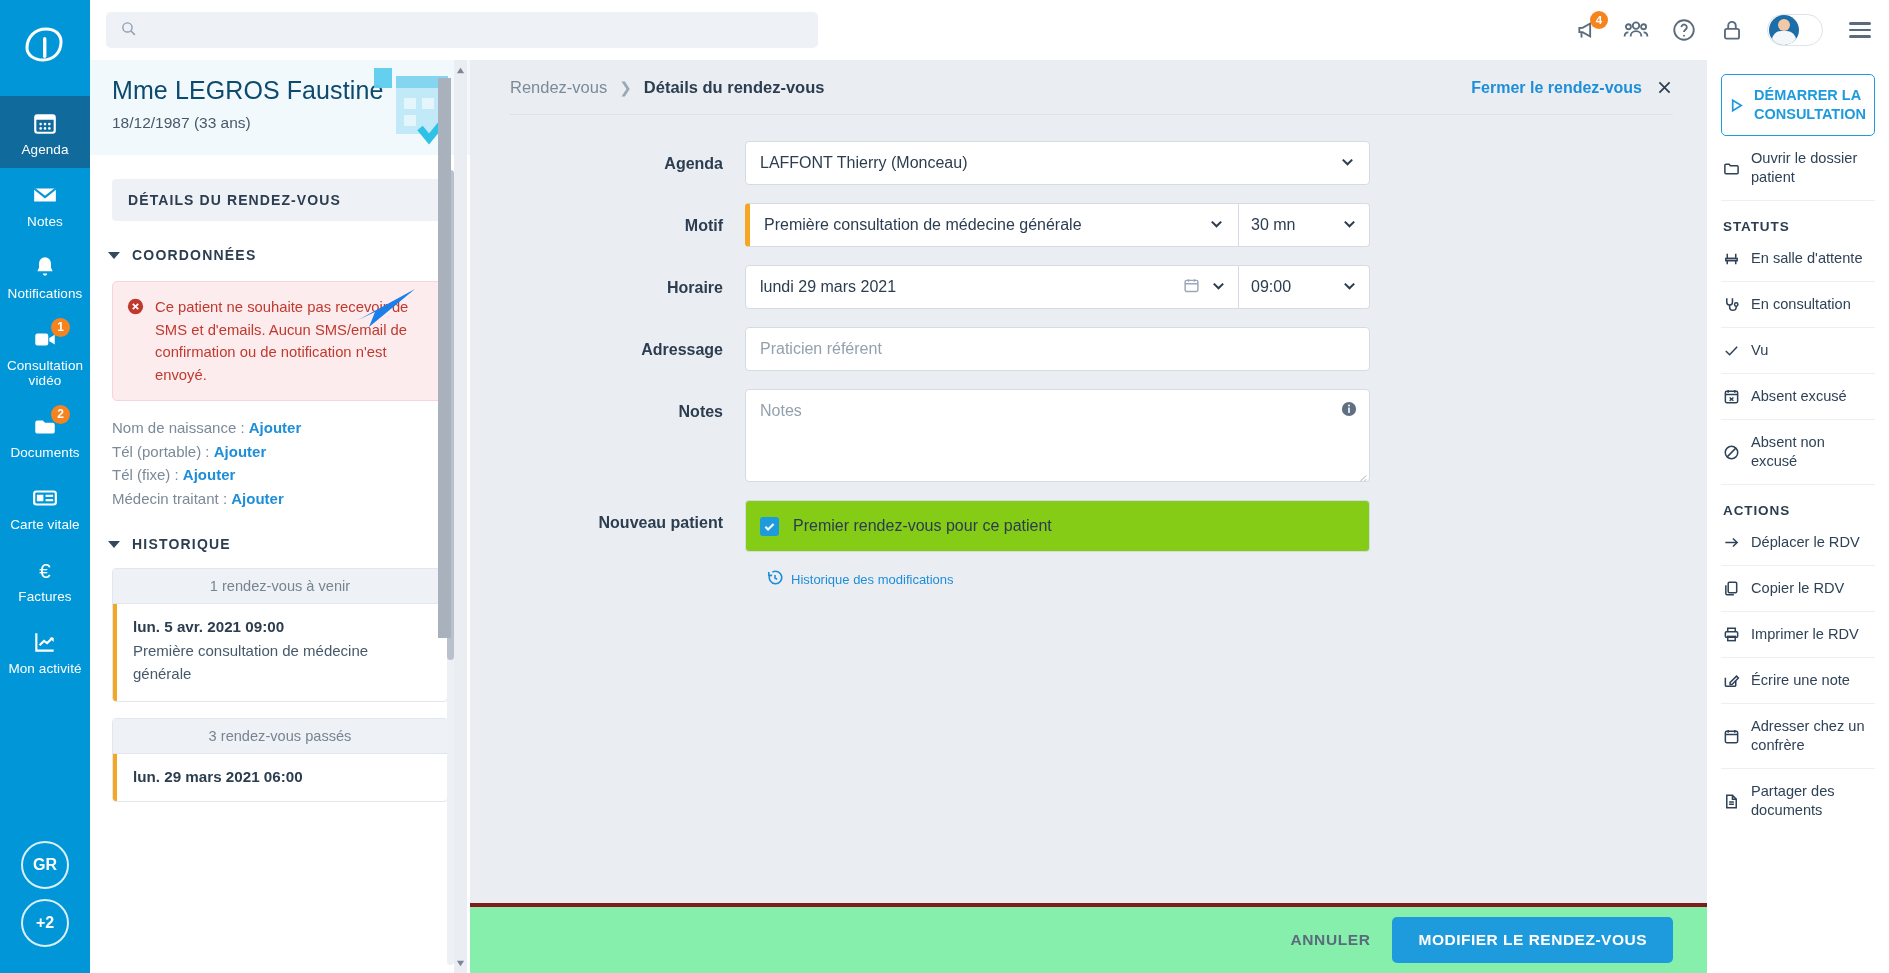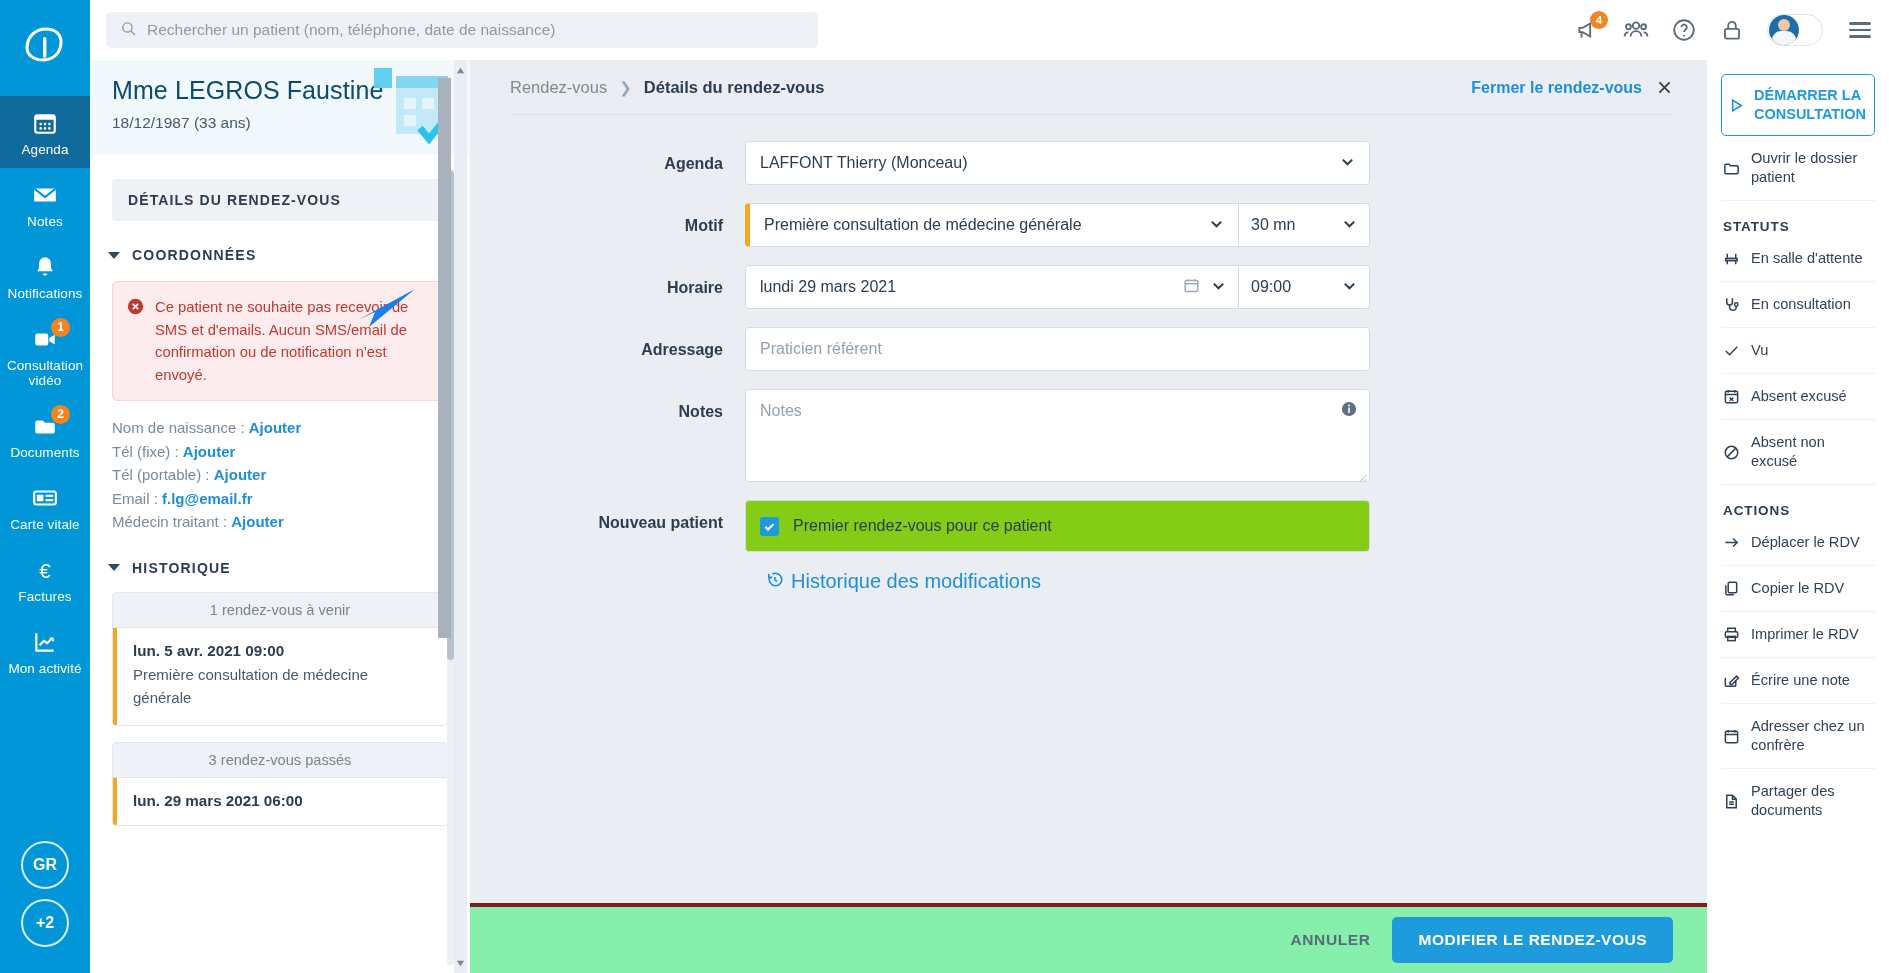--- a/index.html
+++ b/index.html
@@ -200,21 +200,21 @@
     border-radius: 4px; display: flex; align-items: center; padding: 0 14px; cursor: pointer;
   }
   .cbx {
     width: 19px; height: 19px; background: #1e9bdd; border-radius: 3px;
     display: flex; align-items: center; justify-content: center; margin-right: 14px; flex: 0 0 19px;
   }
   .cbx svg { width: 13px; height: 13px; stroke: #fff; stroke-width: 2.6; fill: none; }
   .cbx-label { font-size: 16px; color: #2b3d4f; }
   .histlink { display: flex; align-items: center; gap: 8px; margin: 4px 0 0 257px; cursor: pointer; }
   .histlink svg { width: 16px; height: 16px; fill: none; stroke: #1e8ed8; stroke-width: 1.8; }
-  .histlink span { font-size: 20px; color: #1e8ed8; }
+  .histlink span { font-size: 13px; color: #1e8ed8; }
 
   .modal-footer {
     height: 70px; background: #86efac; border-top: 4px solid #7f1d1d;
     display: flex; align-items: center; justify-content: flex-end;
     padding: 0 34px 0 0; gap: 22px; margin-top: auto;
   }
   .btn-ghost { font-size: 15.5px; font-weight: bold; color: #5a6b7b; letter-spacing: .6px; cursor: pointer; background: none; border: 0; font-family: inherit; }
   .btn-primary {
     background: #1e9bdd; color: #fff; border: 0; border-radius: 5px;
     padding: 0 26px; height: 46px; font-size: 15.5px; font-weight: bold;
@@ -353,21 +353,20 @@
   </nav>
 
   <header class="topbar">
     <div class="search">
       <span>
         <svg viewBox="0 0 24 24">
             <circle cx="10.5" cy="10.5" r="6.5"></circle>
             <path d="M15.5 15.5L21 21"></path>
           </svg>
       </span>
-      <input type="text" placeholder="Rechercher un patient (nom, téléphone, date de naissance)" style="">
     </div>
 
     <div class="top-actions">
       <div class="top-icon">
         <svg viewBox="0 0 24 24">
             <path d="M4 10v4h3l7 4V6l-7 4H4z"></path>
             <path d="M6 14v5"></path>
           </svg>
         <span class="top-badge">4</span>
       </div>
@@ -440,30 +439,26 @@
         </span>
         <span class="alert-text">Ce patient ne souhaite pas recevoir de SMS et d'emails. Aucun SMS/email de confirmation ou de notification n'est envoyé.</span>
       </div>
 
       <div class="kv">
         <div class="kv-row">
           <span>Nom de naissance :</span>
           <a>Ajouter</a>
         </div>
         <div class="kv-row">
+          <span>Tél (portable) :</span>
+          <a>Ajouter</a>
+        </div>
+        <div class="kv-row">
           <span>Tél (fixe) :</span>
           <a>Ajouter</a>
-        </div>
-        <div class="kv-row">
-          <span>Tél (portable) :</span>
-          <a>Ajouter</a>
-        </div>
-        <div class="kv-row">
-          <span>Email :</span>
-          <a>f.lg@email.fr</a>
         </div>
         <div class="kv-row">
           <span>Médecin traitant :</span>
           <a>Ajouter</a>
         </div>
       </div>
 
       <div class="accordion">
         <span class="caret"></span>
         <span>HISTORIQUE</span>

